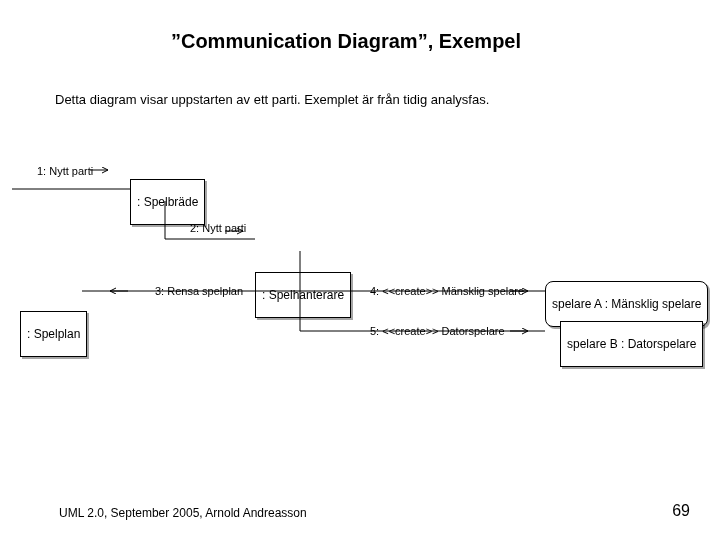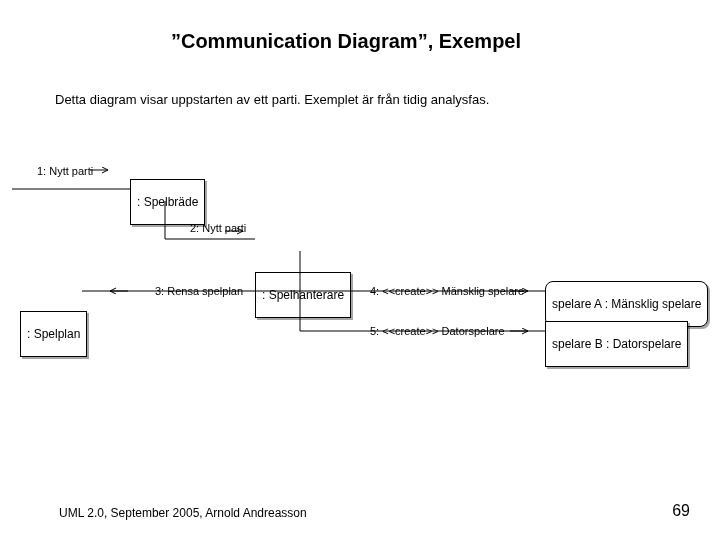--- a/index.html
+++ b/index.html
@@ -63,21 +63,21 @@
 </head>
 <body>
 
 <div class="title">”Communication Diagram”, Exempel</div>
 <div class="subtitle">Detta diagram visar uppstarten av ett parti. Exemplet är från tidig analysfas.</div>
 
 <div class="box" style="left:130px; top:179px;">: Spelbräde</div>
 <div class="box" style="left:255px; top:232px;margin-top:40px;">: Spelhanterare</div>
 <div class="box" style="left:20px; top:281px;margin-top:30px;">: Spelplan</div>
 <div class="box" style="left:545px; top:281px;border-radius:8px;">spelare A : Mänsklig spelare</div>
-<div class="box" style="left:545px; top:321px;">spelare B : Datorspelare</div>
+<div class="box" style="left:560px; top:321px;">spelare B : Datorspelare</div>
 
 <div class="label" style="left:12px; top:165px;">1: Nytt parti</div>
 <div class="label" style="left:165px; top:222px;">2: Nytt parti</div>
 <div class="label" style="left:130px; top:285px;">3: Rensa spelplan</div>
 <div class="label" style="left:345px; top:285px;">4: &lt;&lt;create&gt;&gt; Mänsklig spelare</div>
 <div class="label" style="left:345px; top:325px;">5: &lt;&lt;create&gt;&gt; Datorspelare</div>
 
 <svg class="line" width="720" height="540" style="left:0; top:0;">
   <defs>
     <marker id="arrow" markerWidth="8" markerHeight="8" refX="6" refY="3" orient="auto">

